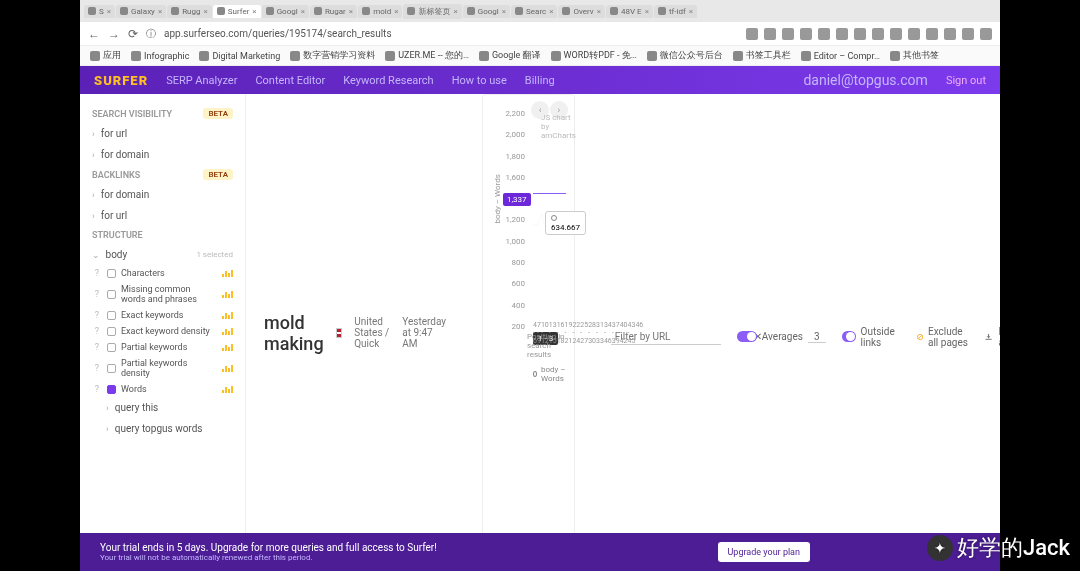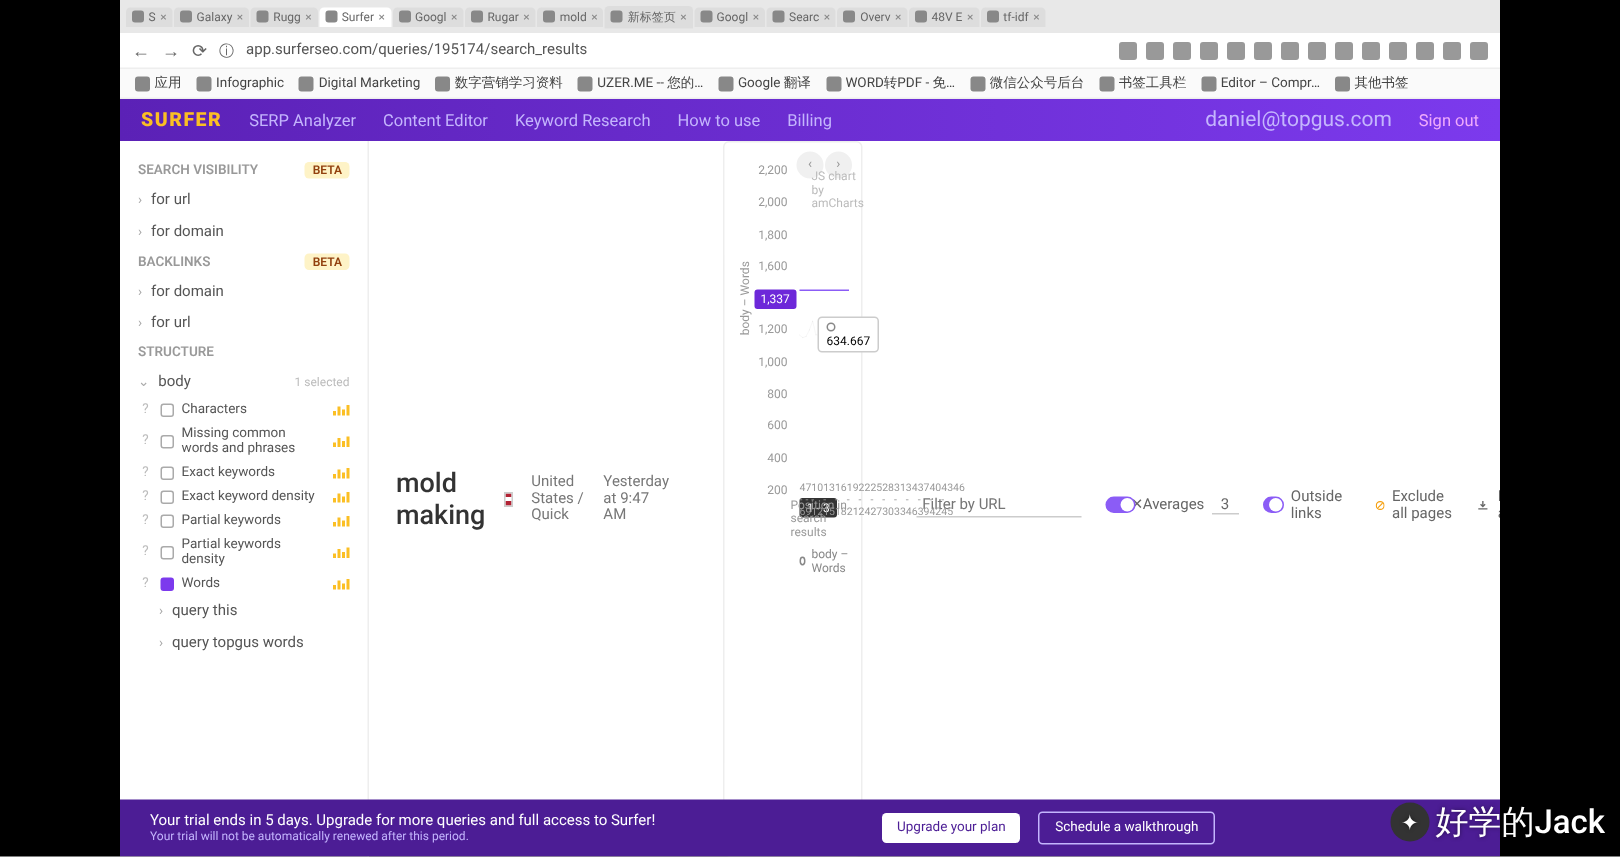--- a/index.html
+++ b/index.html
@@ -472,19 +472,18 @@
   </div>
  </div>
 </div>
 
 <div class="trial">
  <div class="trial-txt">
   <div>Your trial ends in 5 days. Upgrade for more queries and full access to Surfer!</div>
   <div class="trial-sub">Your trial will not be automatically renewed after this period.</div>
  </div>
  <div class="trial-btn">Upgrade your plan</div>
- <div class="trial-btn outl">Schedule a walkthrough</div>
 </div>
 
 <div class="wm">
     <span class="wm-icon">✦</span>
     <span>好学的Jack</span>
   </div>
 
 </body></html>

